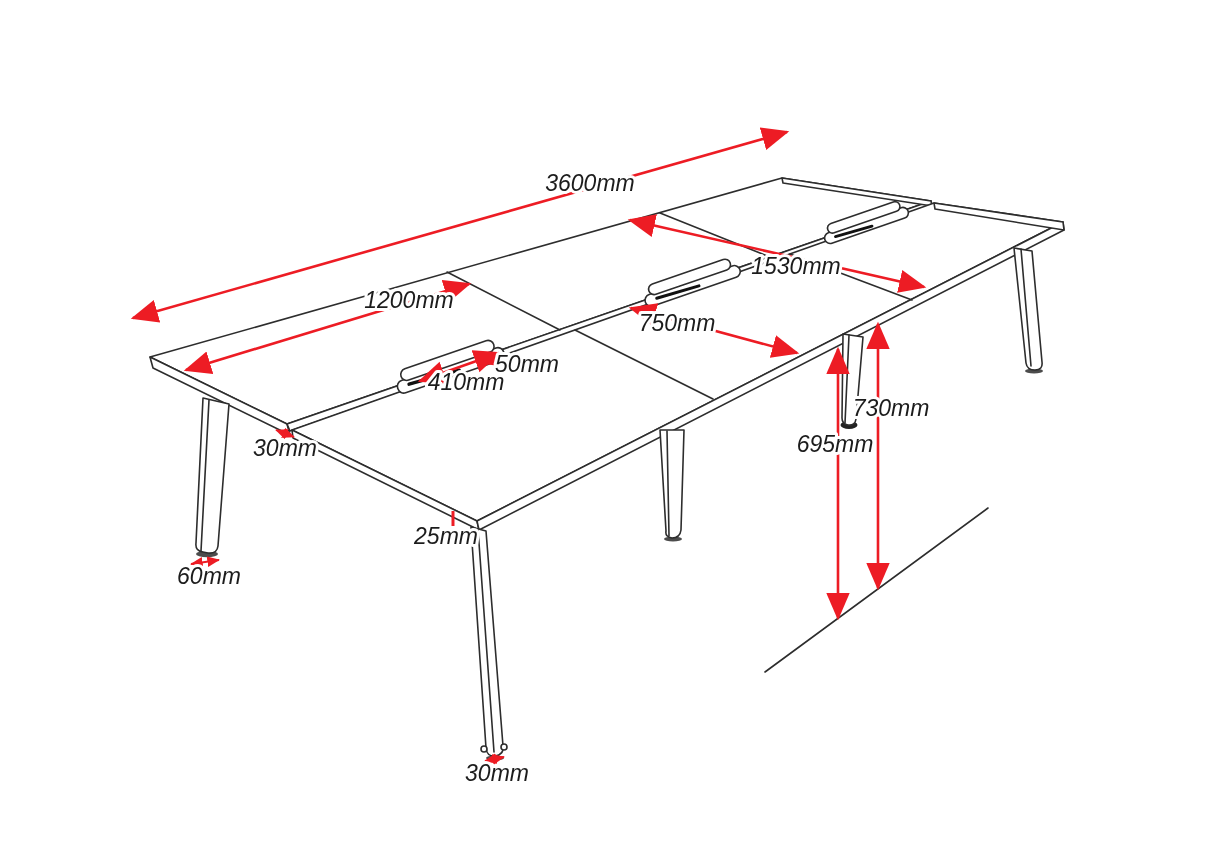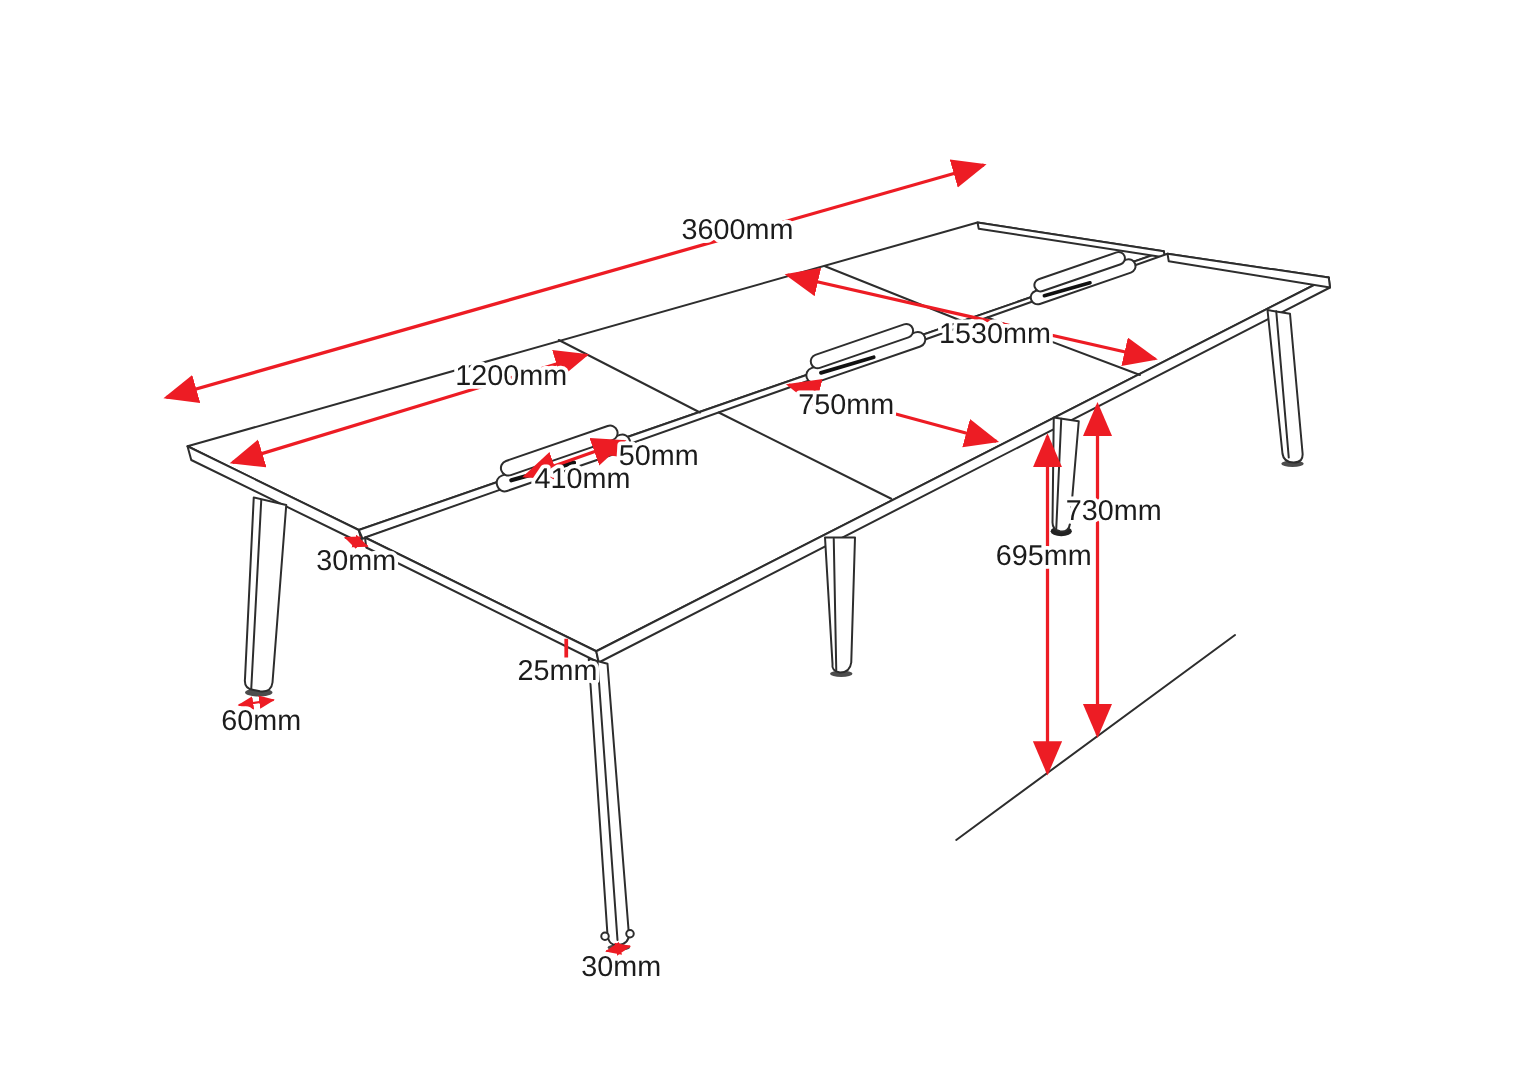--- a/index.html
+++ b/index.html
@@ -1,17 +1,17 @@
 <!DOCTYPE html>
 <html><head>
 <meta charset="utf-8">
 <style>
   html,body{margin:0;padding:0;background:#ffffff;}
   .stage{position:relative;width:1214px;height:859px;background:#ffffff;overflow:hidden;
-         font-family:"Liberation Sans", sans-serif;}
+         font-family:"Liberation Sans", sans-serif;font-style:italic;}
   svg{display:block;}
   .dim-label{font-family:"Liberation Sans", sans-serif;
              font-size:23px;fill:#1c1c1c;
              paint-order:stroke;stroke:#ffffff;stroke-width:6px;stroke-linejoin:round;
              text-anchor:middle;}
   .line{fill:none;stroke:#2d2d2d;stroke-width:1.6;stroke-linejoin:round;stroke-linecap:round;}
   .face{fill:#ffffff;stroke:#2d2d2d;stroke-width:1.6;stroke-linejoin:round;}
   .dim{fill:none;stroke:#ed1c24;stroke-width:2.6;}
   .dim-sm{fill:none;stroke:#ed1c24;stroke-width:1.8;}
   .dim-tick{fill:none;stroke:#ed1c24;stroke-width:3;}

